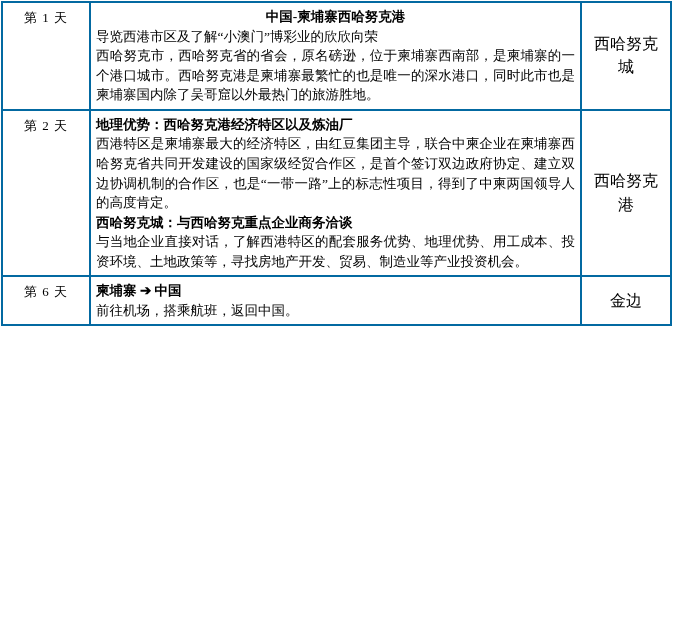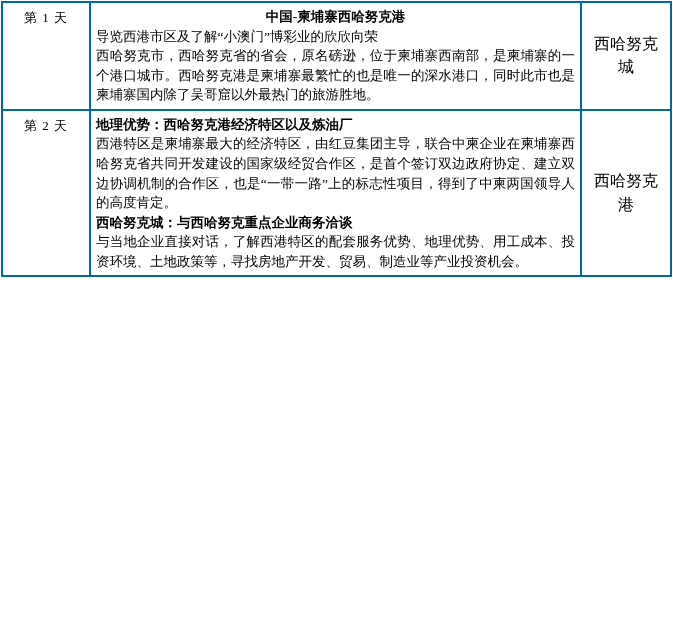--- a/index.html
+++ b/index.html
@@ -84,14 +84,22 @@
         <p class="line justify">西港特区是柬埔寨最大的经济特区，由红豆集团主导，联合中柬企业在柬埔寨西哈努克省共同开发建设的国家级经贸合作区，是首个签订双边政府协定、建立双边协调机制的合作区，也是“一带一路”上的标志性项目，得到了中柬两国领导人的高度肯定。</p>
         <p class="line bold">西哈努克城：与西哈努克重点企业商务洽谈</p>
         <p class="line justify">与当地企业直接对话，了解西港特区的配套服务优势、地理优势、用工成本、投资环境、土地政策等，寻找房地产开发、贸易、制造业等产业投资机会。</p>
       </td>
       <td class="city-cell">西哈努克港</td>
     </tr>
 
 
 
 
+    <tr>
+      <td class="day-cell">第 6 天</td>
+      <td class="content-cell">
+        <p class="line bold">柬埔寨 ➔ 中国</p>
+        <p class="line">前往机场，搭乘航班，返回中国。</p>
+      </td>
+      <td class="city-cell">金边</td>
+    </tr>
   </tbody>
 </table>
 
 </body></html>

